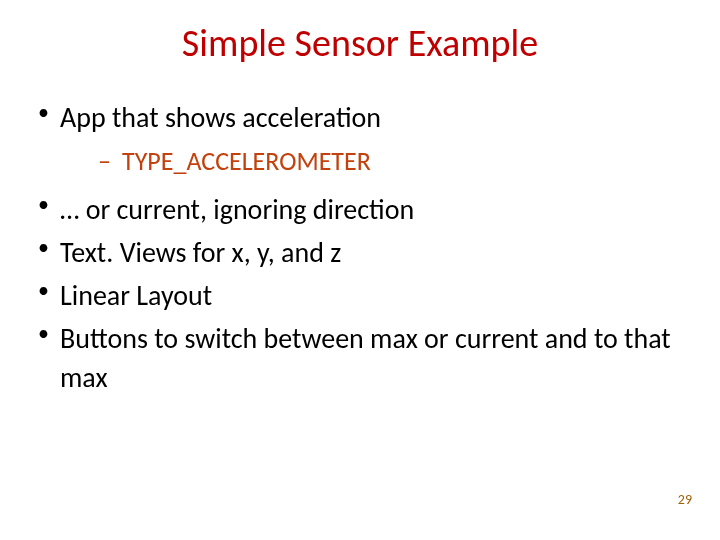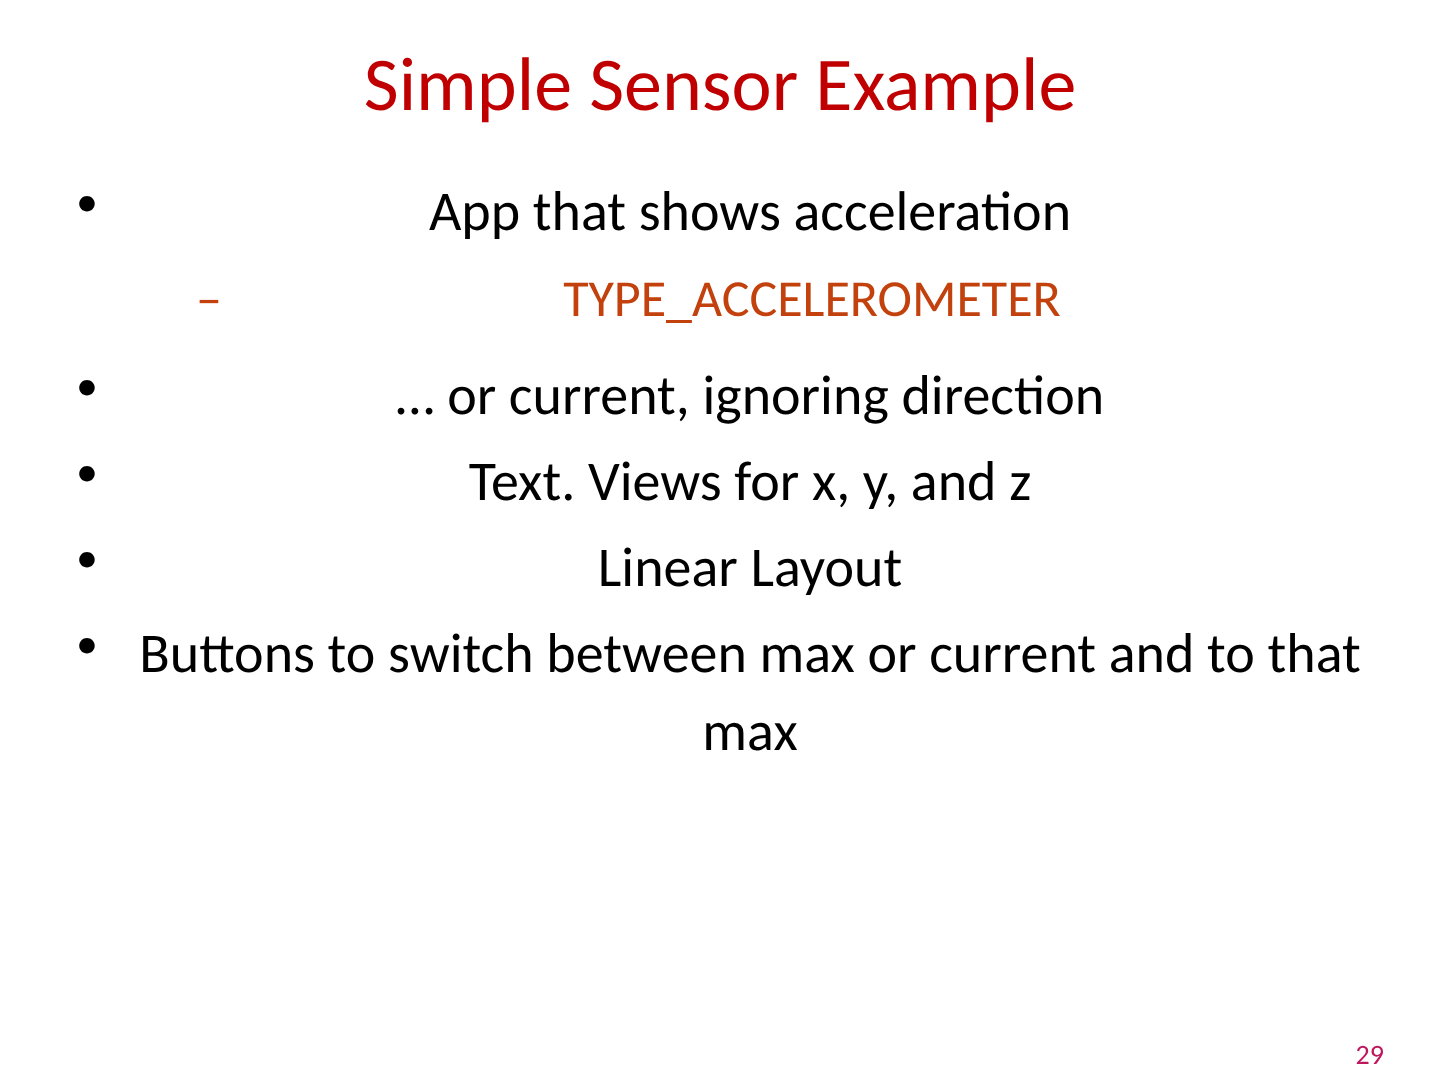--- a/index.html
+++ b/index.html
@@ -9,23 +9,23 @@
       background: white;
       font-family: Calibri, Arial, sans-serif;
       position: relative;
       padding: 20px 30px 30px 30px;
     }
     .title {
       color: #c00000;
       font-size: 38px;
       font-weight: 400;
       text-align: center;
-      margin-bottom: 20px;
+      margin-bottom: 32px;
     }
-    .bullets { list-style: none; text-align: center; }
+    .bullets { list-style: none; }
     .bullets > li {
       font-size: 28px;
       color: #000;
       line-height: 1.4;
       margin-bottom: 4px;
       padding-left: 30px;
       position: relative;
     }
     .bullets > li::before {
       content: "•";
@@ -41,24 +41,24 @@
       position: relative;
       line-height: 1.4;
     }
     .sub-bullets > li::before {
       content: "–";
       position: absolute;
       left: 38px;
     }
     .page-number {
       position: absolute;
-      bottom: 4px;
+      bottom: 32px;
       right: 28px;
       font-size: 14px;
-      color: #be185d;
+      color: #a16207;
     }
   </style>
 </head>
 <body>
 
 <h1 class="title">Simple Sensor Example</h1>
 
 <ul class="bullets">
   <li>
     <span>App that shows acceleration</span>

